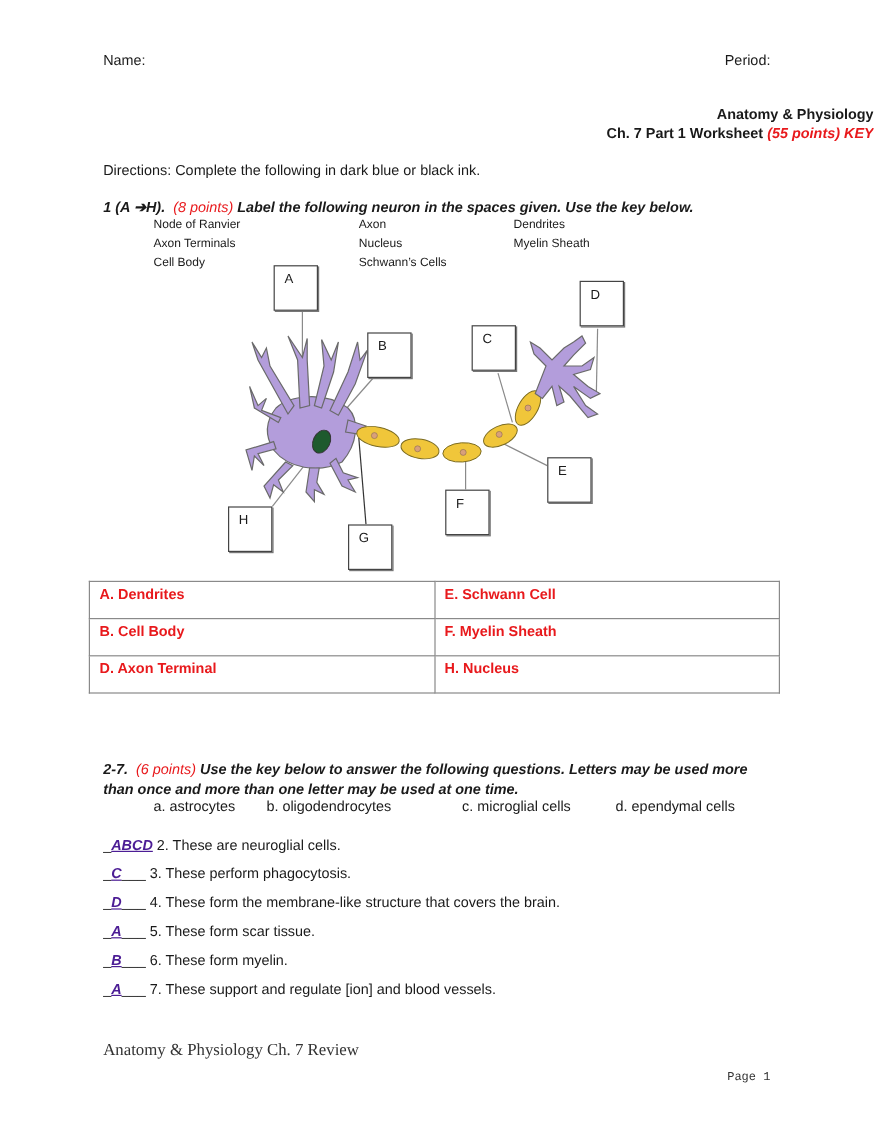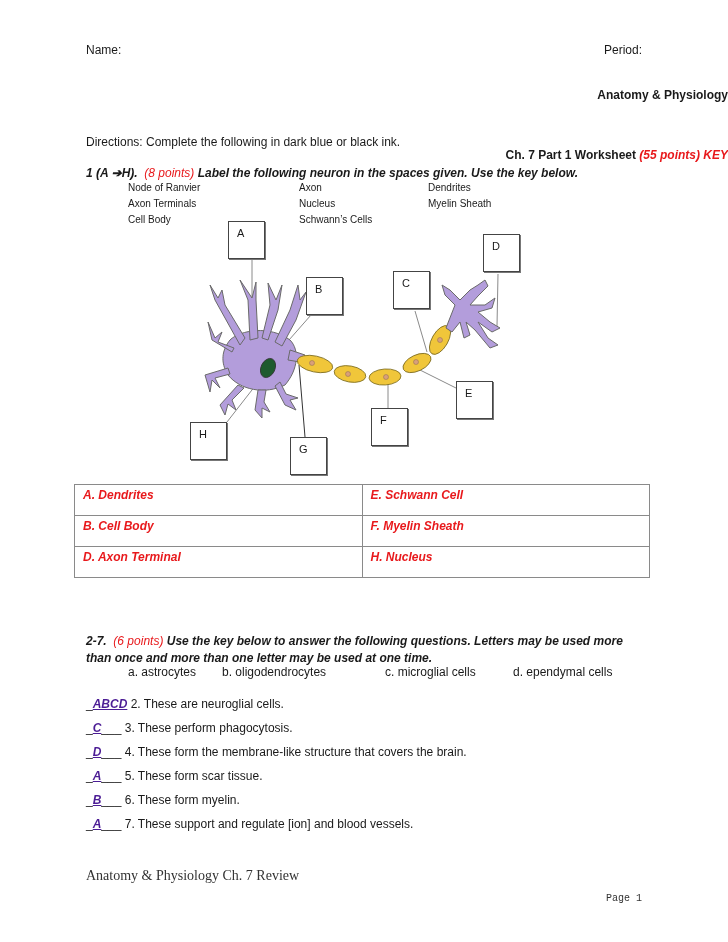--- a/index.html
+++ b/index.html
@@ -6,30 +6,30 @@
   body { width:728px; height:942px; position:relative; overflow:hidden;
          font-family:"Liberation Sans", sans-serif; color:#1a1a1a; font-size:12px; }
   .abs { position:absolute; }
   .red { color:#e8191c; }
   .bi { font-weight:bold; font-style:italic; }
   .b { font-weight:bold; }
   .center { text-align:right; }
   #header-name { left:86px; top:43px; }
   #header-period { right:86px; top:43px; }
   #title1 { left:0; width:728px; top:88px; }
-  #title2 { left:0; width:728px; top:104px;margin-top:44px; }
+  #title2 { left:0; width:728px; top:104px; }
   #directions { left:86px; top:135px; }
   #q1 { left:86px; top:166px; }
   .keyword { position:absolute; font-size:10px; }
   .lblbox { position:absolute; width:37px; height:38px; border:1px solid #444; background:#fff;
             box-shadow:1px 1px 0 #777; box-sizing:border-box; font-size:11px; padding:5px 0 0 8px; }
   #diagram { position:absolute; left:0; top:0; width:728px; height:942px; pointer-events:none; }
   table#answers { position:absolute; left:74px; top:484px; width:576px; border-collapse:collapse; }
   table#answers td { border:1px solid #8a8a8a; height:31px; vertical-align:top; padding:3px 8px;
-                     color:#e8191c; font-weight:bold; font-style:italic; font-size:12px; width:50%; box-sizing:border-box; }
+                     color:#e8191c; font-weight:bold; font-size:12px; width:50%; box-sizing:border-box; }
   #q2 { left:86px; top:633px; width:560px; line-height:17px; }
   .choice { position:absolute; font-size:12px; }
   .qline { position:absolute; left:86px; font-size:12px; }
   .ans { color:#4c1d95; font-weight:bold; font-style:italic; text-decoration:underline; }
   #footer-left { left:86px; top:868px; font-family:"Liberation Serif", serif; font-size:14px; color:#333; }
   #footer-right { right:86px; top:893px; font-family:Liberation Mono, monospace; font-size:10px; color:#333; }
 </style>
 </head>
 <body>
 

